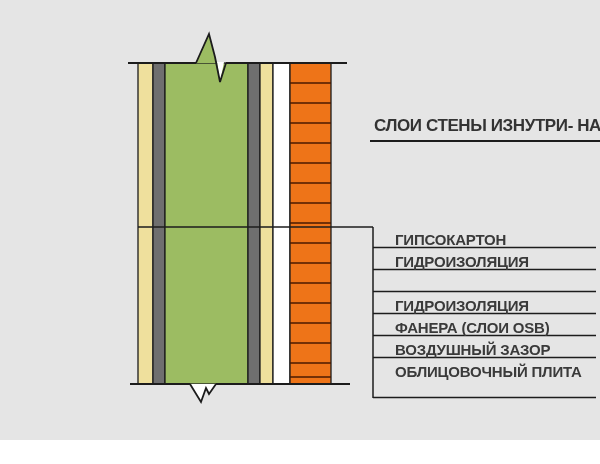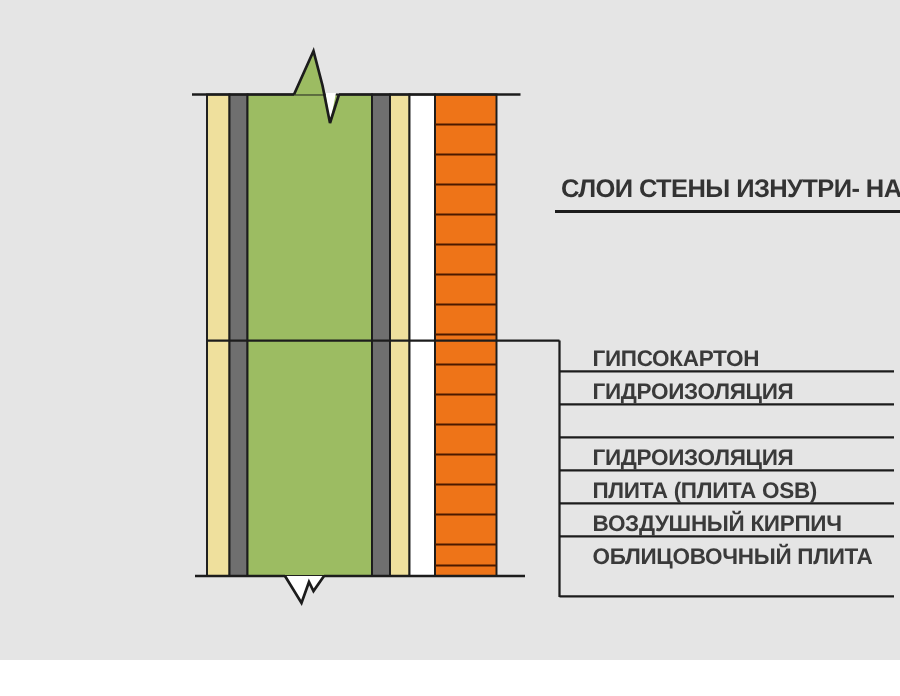--- a/index.html
+++ b/index.html
@@ -65,16 +65,16 @@
       <line x1="373" y1="357.5" x2="596" y2="357.5" stroke="#1c1c1c" stroke-width="1.5"></line>
       <line x1="373" y1="397.5" x2="596" y2="397.5" stroke="#1c1c1c" stroke-width="1.5"></line>
       <line x1="370" y1="141" x2="600" y2="141" stroke="#1c1c1c" stroke-width="2"></line>
     </svg>
 
   <div class="diagram-title">СЛОИ СТЕНЫ ИЗНУТРИ- НА</div>
 
   <div class="lbl" style="top:231px">ГИПСОКАРТОН</div>
   <div class="lbl" style="top:253px">ГИДРОИЗОЛЯЦИЯ</div>
   <div class="lbl" style="top:297px">ГИДРОИЗОЛЯЦИЯ</div>
-  <div class="lbl" style="top:319px">ПЛИТА (ПЛИТА OSB)</div>
-  <div class="lbl" style="top:341px">ВОЗДУШНЫЙ КИРПИЧ</div>
+  <div class="lbl" style="top:319px">ФАНЕРА (СЛОИ OSB)</div>
+  <div class="lbl" style="top:341px">ВОЗДУШНЫЙ ЗАЗОР</div>
   <div class="lbl" style="top:363px">ОБЛИЦОВОЧНЫЙ ПЛИТА</div>
 </div>
 
 </body></html>

